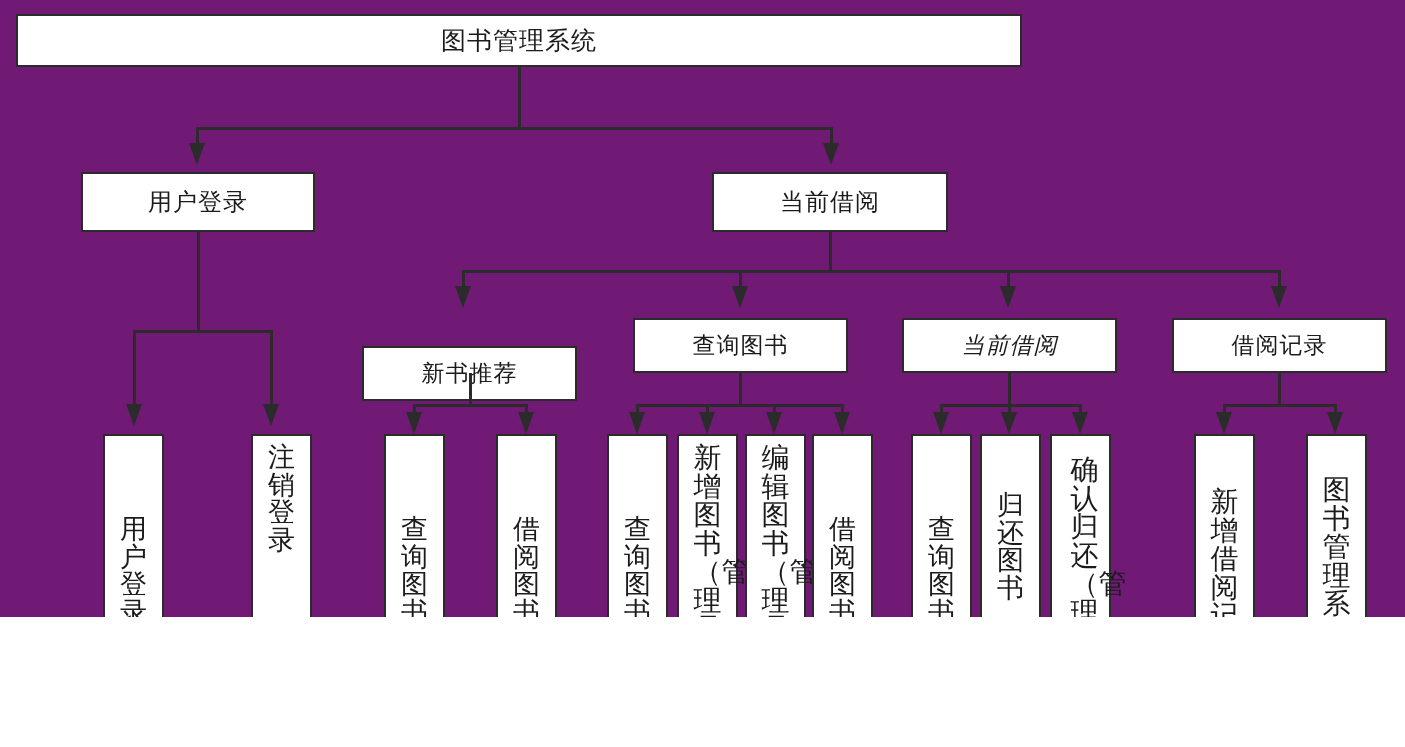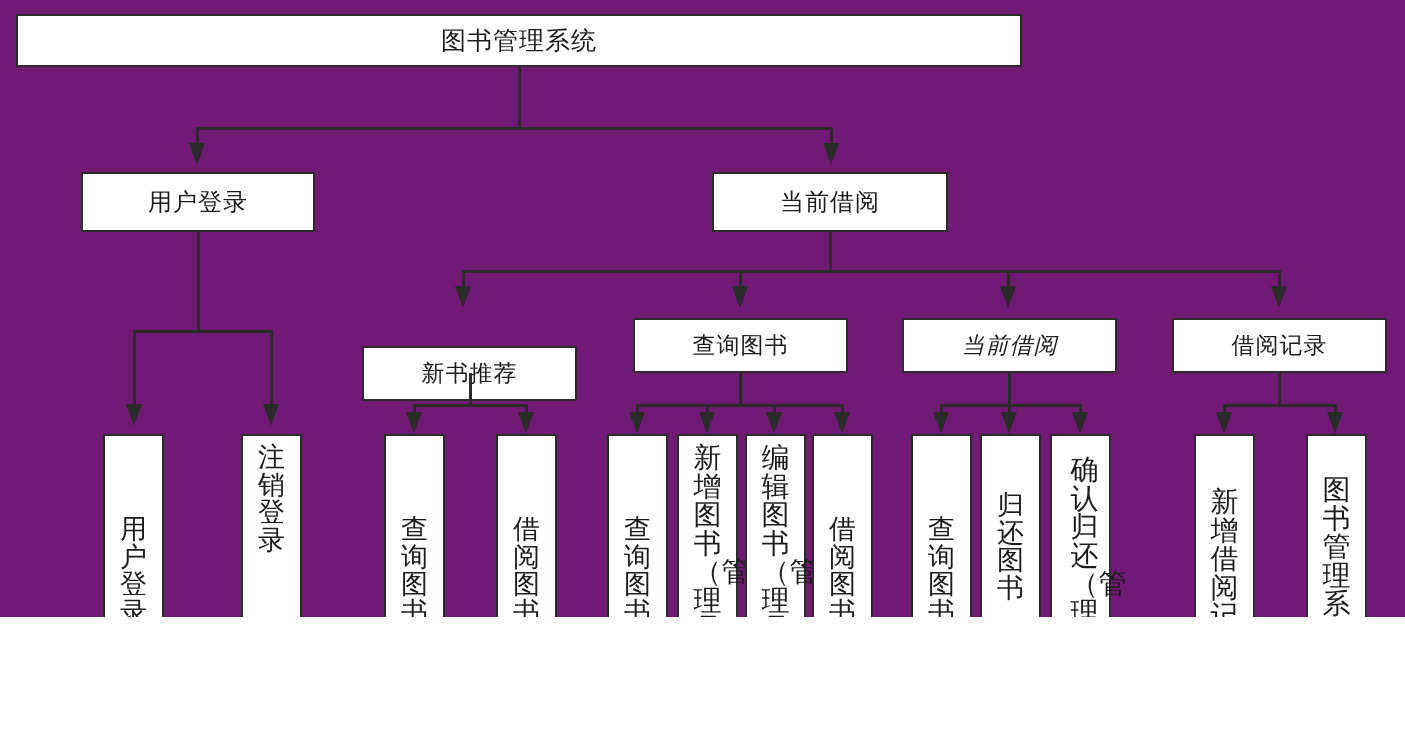--- a/index.html
+++ b/index.html
@@ -171,21 +171,21 @@
   <div class="vline" style="left:1278px; top:373px; width:2.5px; height:33px;"></div>
   <div class="hline" style="left:1224px; top:404px; width:112px; height:2.5px;"></div>
   <div class="vline" style="left:1223px; top:404px; width:2.5px; height:10px;"></div>
   <div class="arrow" style="left:1216px; top:412px;"></div>
   <div class="vline" style="left:1334px; top:404px; width:2.5px; height:10px;"></div>
   <div class="arrow" style="left:1327px; top:412px;"></div>
 
   <div class="node leaf" style="left:103px; top:434px; width:61px; height:300px; padding-top:80px;">
     <span class="label">用户登录</span>
   </div>
-  <div class="node leaf" style="left:241px; top:434px; width:61px; height:300px; ">
+  <div class="node leaf" style="left:251px; top:434px; width:61px; height:300px; ">
     <span class="label">注销登录</span>
   </div>
 
   <div class="node leaf" style="left:384px; top:434px; width:61px; height:300px; padding-top:80px;">
     <span class="label">查询图书</span>
   </div>
   <div class="node leaf" style="left:496px; top:434px; width:61px; height:300px; padding-top:80px;">
     <span class="label">借阅图书</span>
   </div>
 

